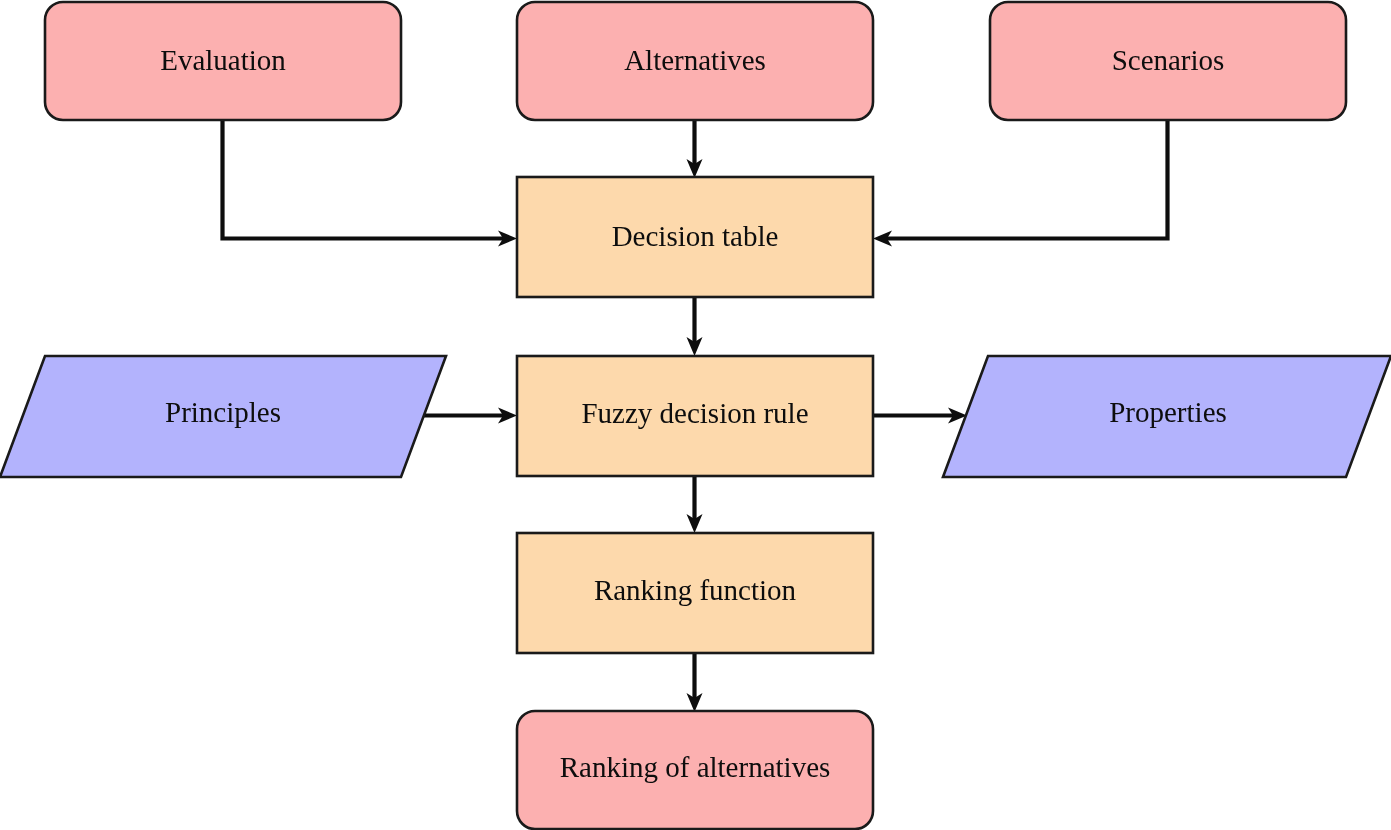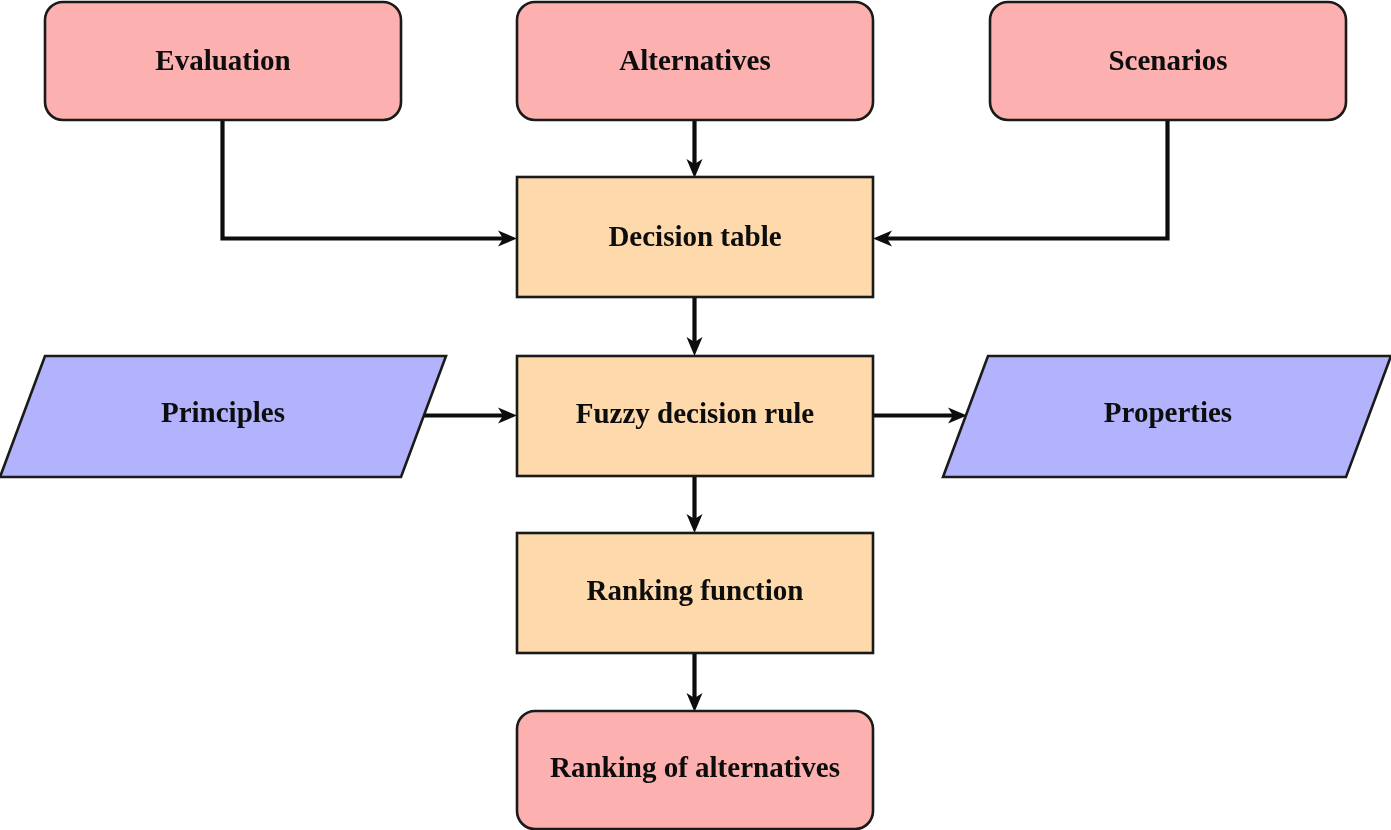--- a/index.html
+++ b/index.html
@@ -12,21 +12,20 @@
     width: 1391px;
     height: 830px;
     overflow: hidden;
     font-family: "Liberation Serif", "DejaVu Serif", serif;
   }
   #flowchart-root {
     position: relative;
     width: 1391px;
     height: 614px;
     background: #ffffff;
-    font-weight: bold;
   }
   svg.diagram {
     position: absolute;
     left: 0;
     top: 0;
     width: 1391px;
     height: 830px;
     display: block;
   }
   .node-shape {

